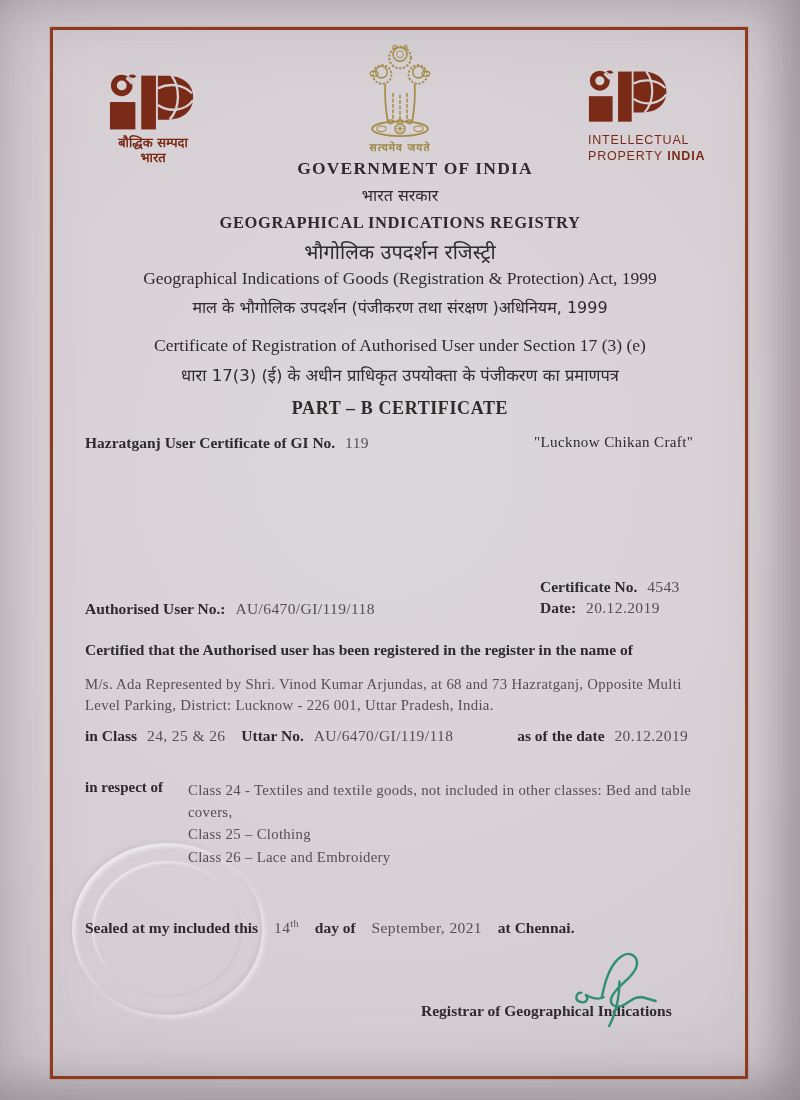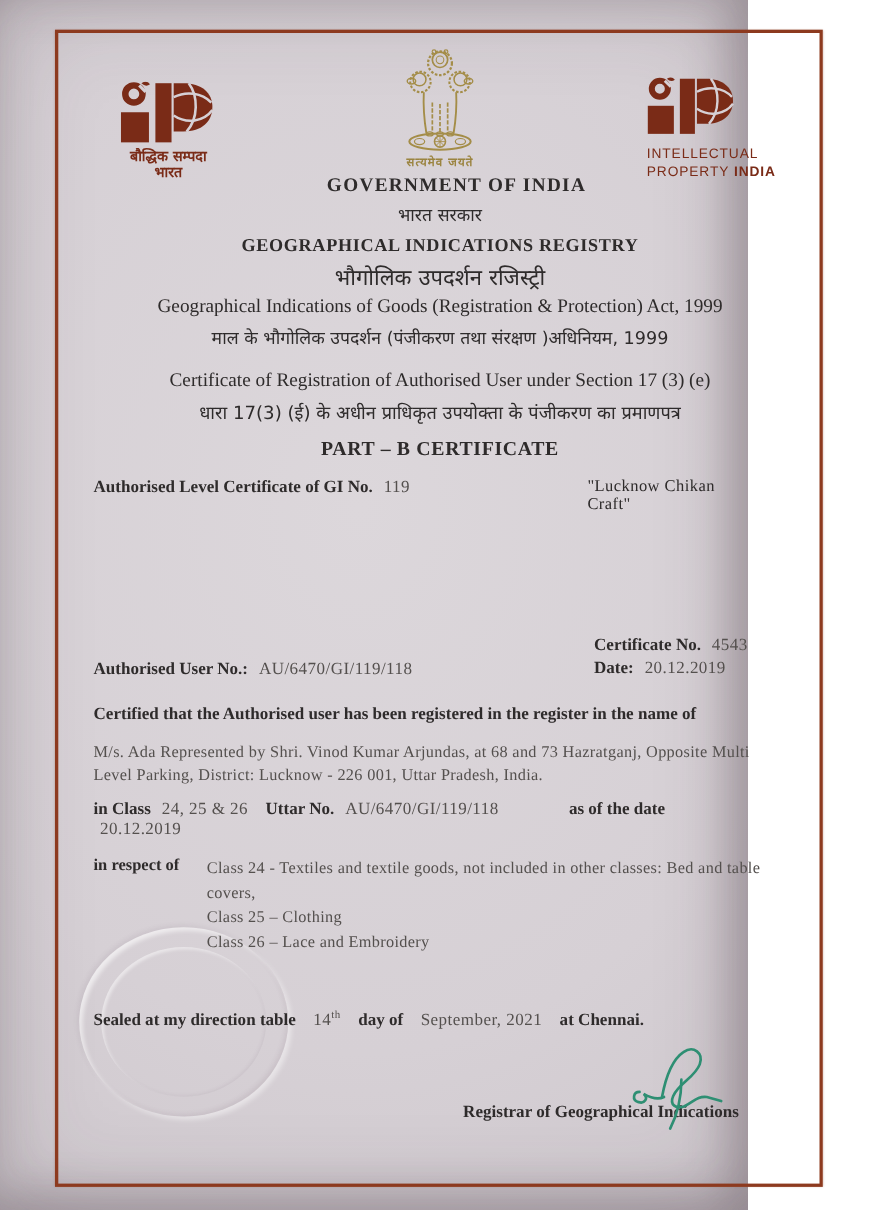--- a/index.html
+++ b/index.html
@@ -1,18 +1,18 @@
 <!DOCTYPE html>
 <html><head>
 <meta charset="utf-8">
 <style>
   html,body{margin:0;padding:0;}
   body{width:800px;height:1100px;overflow:hidden;
        font-family:"Liberation Serif","DejaVu Serif",serif;}
-  .photo{position:relative;width:680px;height:1100px;
+  .photo{position:relative;width:800px;height:1100px;
     background:radial-gradient(ellipse 120% 90% at 48% 42%, #dcd7db 0%, #d6d0d5 50%, #c8c1c7 100%);
     box-shadow:inset 0 0 90px rgba(72,56,66,.20), inset -20px 0 40px rgba(72,56,66,.22),
                inset 0 -16px 38px rgba(72,56,66,.18), inset 8px 6px 30px rgba(255,255,255,.25);}
   .border-frame{position:absolute;left:50px;top:27px;width:692px;height:1046px;
     border:3px solid #8d3a1f;box-shadow:0 0 2px rgba(141,58,31,.4);}
   
   .logo{position:absolute;color:#7a2b17;}
   .logo-left{left:78px;top:74px;width:150px;text-align:center;}
   .logo-right{left:588px;top:70px;width:150px;text-align:left;}
   .logo svg{display:block;}
@@ -151,21 +151,21 @@
   <div class="h-center t-gov-hi hindi">भारत सरकार</div>
   <div class="h-center t-reg">GEOGRAPHICAL INDICATIONS REGISTRY</div>
   <div class="h-center t-reg-hi hindi">भौगोलिक उपदर्शन रजिस्ट्री</div>
   <div class="h-center t-act">Geographical Indications of Goods (Registration &amp; Protection) Act, 1999</div>
   <div class="h-center t-act-hi hindi">माल के भौगोलिक उपदर्शन (पंजीकरण तथा संरक्षण )अधिनियम, 1999</div>
   <div class="h-center t-cert">Certificate of Registration of Authorised User under Section 17 (3) (e)</div>
   <div class="h-center t-cert-hi hindi">धारा 17(3) (ई) के अधीन प्राधिकृत उपयोक्ता के पंजीकरण का प्रमाणपत्र</div>
   <div class="h-center t-part">PART – B CERTIFICATE</div>
 
   <div class="row gi-row">
-    <span class="lbl">Authorised Level Certificate of GI No.</span>
+    <span class="lbl">Hazratganj User Certificate of GI No.</span>
     <span class="val spv">119</span>
   </div>
   <div class="row gi-name val">"Lucknow Chikan Craft"</div>
 
   <div class="row certno-block">
     <div>
       <span class="lbl">Certificate No.</span>
       <span class="val spv">4543</span>
     </div>
     <div>
@@ -195,21 +195,21 @@
   <div class="respect">
     <span class="lbl">in respect of</span>
     <div class="class-list">
       <div>Class 24 - Textiles and textile goods, not included in other classes: Bed and table covers,</div>
       <div>Class 25 – Clothing</div>
       <div>Class 26 – Lace and Embroidery</div>
     </div>
   </div>
 
   <div class="row sealed-row">
-    <span class="lbl">Sealed at my direction table</span>
+    <span class="lbl">Sealed at my included this</span>
     <span class="val sp1"><span>14</span><span class="sup">th</span></span>
     <span class="lbl sp1">day of</span>
     <span class="val sp1">September, 2021</span>
     <span class="lbl sp1">at Chennai.</span>
   </div>
 
   <div class="signature">
     <svg width="102" height="80" viewBox="0 0 110 86">
       <g fill="none" stroke="#2e8f73" stroke-width="2.6" stroke-linecap="round">
         <path d="M8,48 c-6,0 -8,8 -1,10 c6,2 10,-4 5,-8 c7,4 14,6 20,3"></path>

